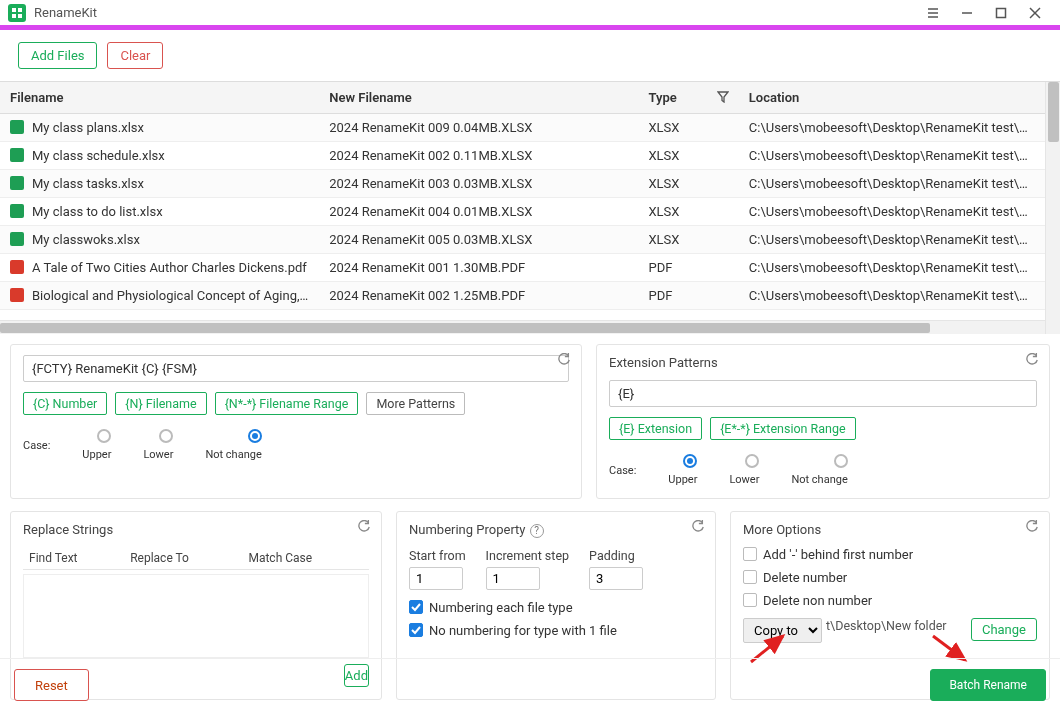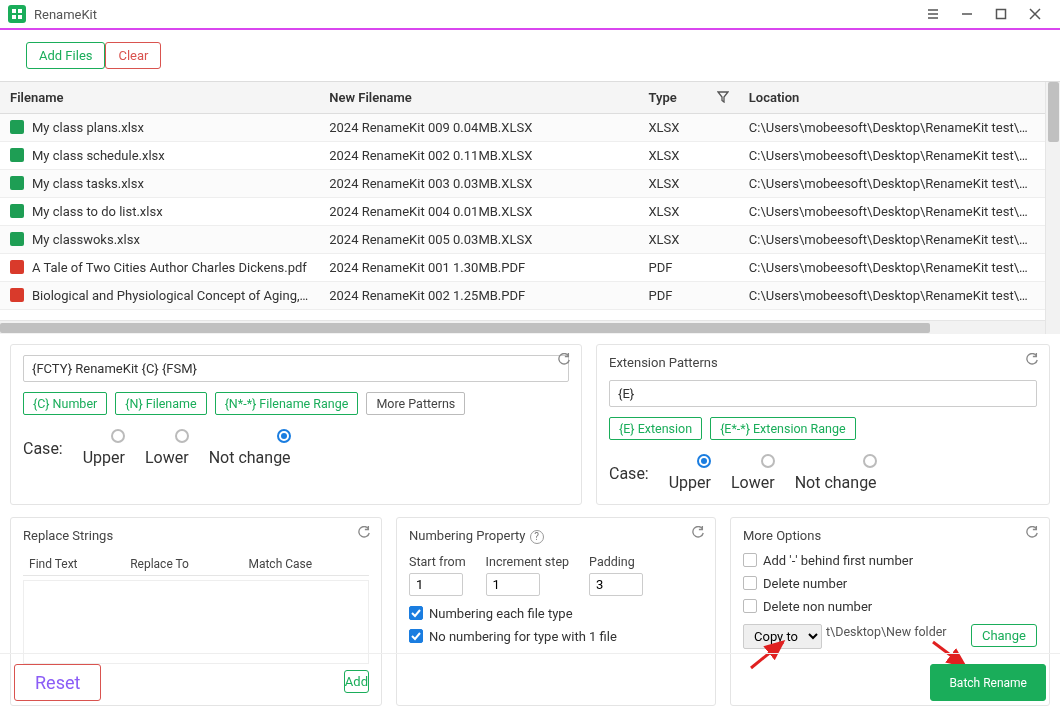--- a/index.html
+++ b/index.html
@@ -1,28 +1,28 @@
 <!DOCTYPE html>
 <html><head>
 <meta charset="utf-8">
 <style>
 * { box-sizing: border-box; margin: 0; padding: 0; font-family: -apple-system, BlinkMacSystemFont, "Segoe UI", Roboto, Arial, sans-serif; }
 body { background: #fff; width: 1060px; height: 715px; overflow: hidden; font-size: 13px; color: #333; }
 
 
-.titlebar { height: 30px; display: flex; align-items: center; padding: 0 8px; border-bottom: 2px solid #d946ef; }
+.titlebar { height: 30px; display: flex; align-items: center; padding: 0 8px; border-bottom: 5px solid #d946ef; }
 .app-icon { width: 18px; height: 18px; background: #1aad5a; border-radius: 3px; display: flex; align-items: center; justify-content: center; margin-right: 8px; position: relative; }
 .app-icon svg { width: 12px; height: 12px; }
 .app-title { font-size: 13px; color: #555; }
 .title-spacer { flex: 1; }
 .titlebar-btn { width: 34px; height: 30px; display: flex; align-items: center; justify-content: center; color: #555; cursor: pointer; }
 .titlebar-btn svg { width: 12px; height: 12px; }
 
 
-.toolbar { padding: 12px 26px; display: flex; gap: 0; }
+.toolbar { padding: 12px 18px; display: flex; gap: 10px; }
 .btn { padding: 5px 12px; border-radius: 3px; font-size: 13px; cursor: pointer; background: #fff; }
 .btn-green-outline { border: 1px solid #1aad5a; color: #1aad5a; }
 .btn-red-outline { border: 1px solid #d9534f; color: #d9534f; }
 
 
 .table-wrap { border-top: 1px solid #ddd; height: 253px; overflow: hidden; position: relative; }
 .table-scrollbar-v { position: absolute; right: 0; top: 0; width: 15px; height: 100%; background: #f2f2f2; border-left: 1px solid #e5e5e5; }
 .table-scrollbar-v-thumb { position: absolute; left: 2px; top: 0; width: 11px; height: 60px; background: #c0c0c0; border-radius: 2px; }
 .table-scrollbar-h { position: absolute; left: 0; bottom: 0; right: 15px; height: 14px; background: #f2f2f2; border-top: 1px solid #e5e5e5; }
 .table-scrollbar-h-thumb { position: absolute; top: 2px; left: 0; height: 10px; width: 930px; background: #c0c0c0; border-radius: 2px; }
@@ -51,21 +51,21 @@
 .panel-extension { flex: 1; }
 .panel-replace { flex: 0 0 372px; }
 .panel-numbering { flex: 0 0 320px; }
 .panel-more { flex: 1; }
 
 .text-input { width: 100%; border: 1px solid #ccc; border-radius: 2px; padding: 5px 8px; font-size: 13px; color: #333; }
 .tag-row { margin-top: 10px; display: flex; gap: 8px; flex-wrap: wrap; }
 .tag { border: 1px solid #1aad5a; color: #1aad5a; padding: 3px 9px; border-radius: 2px; font-size: 12.5px; cursor: pointer; }
 .tag-plain { border: 1px solid #bbb; color: #444; padding: 3px 9px; border-radius: 2px; font-size: 12.5px; cursor: pointer; }
 
-.case-row { margin-top: 14px; display: flex; align-items: center; gap: 20px; font-size: 16px; }
+.case-row { margin-top: 14px; display: flex; align-items: center; gap: 32px; font-size: 11px; }
 .radio-lbl { display: inline-flex; align-items: flex-end; gap: 5px; cursor: pointer; flex-direction: column; }
 .radio-dot { width: 14px; height: 14px; border: 2px solid #bbb; border-radius: 50%; display: inline-block; position: relative; }
 .radio-dot.checked { border-color: #1a7de0; }
 .radio-dot.checked::after { content: ''; position: absolute; left: 2px; top: 2px; width: 6px; height: 6px; background: #1a7de0; border-radius: 50%; }
 
 .replace-table { width: 100%; border-collapse: collapse; margin-bottom: 4px; }
 .replace-table th { text-align: left; font-weight: 400; font-size: 12px; color: #444; padding: 4px 6px; border-bottom: 1px solid #e5e5e5; }
 .replace-body { height: 84px; border: 1px solid #eee; }
 .add-row { text-align: right; margin-top: 6px; }
 
@@ -78,21 +78,21 @@
 .chk-box.checked svg { width: 10px; height: 10px; }
 
 .more-select-row { display: flex; align-items: flex-start; gap: 4px; margin-top: 10px; }
 .more-select { border: 1px solid #ccc; padding: 3px 6px; font-size: 13px; border-radius: 2px; }
 .more-path { font-size: 12.5px; color: #555; flex: 1; white-space: nowrap; overflow: hidden; }
 .info-i { display: inline-flex; width: 14px; height: 14px; border: 1px solid #999; border-radius: 50%; font-size: 10px; align-items: center; justify-content: center; color: #777; margin-left: 4px; }
 
 
 .footer { position: absolute; left: 0; right: 0; bottom: 0; padding: 10px 14px 14px; display: flex; justify-content: space-between; border-top: 1px solid #eee; }
 .btn-primary { background: #1aad5a; color: #fff; border: 1px solid #1aad5a; padding: 8px 18px; border-radius: 3px; font-size: 12px; cursor: pointer; }
-.btn-reset { border: 1px solid #d9534f; color: #8b5cf6; padding: 7px 20px; border-radius: 3px; background: #fff; font-size: 18px; cursor: pointer; }
+.btn-reset { border: 1px solid #d9534f; color: #c2410c; padding: 7px 20px; border-radius: 3px; background: #fff; font-size: 13px; cursor: pointer; }
 
 
 .red-arrow { position: absolute; pointer-events: none; }
 </style>
 </head>
 <body>
 
 <div class="titlebar">
   <span class="app-icon">
     <svg viewBox="0 0 12 12" fill="#fff">

